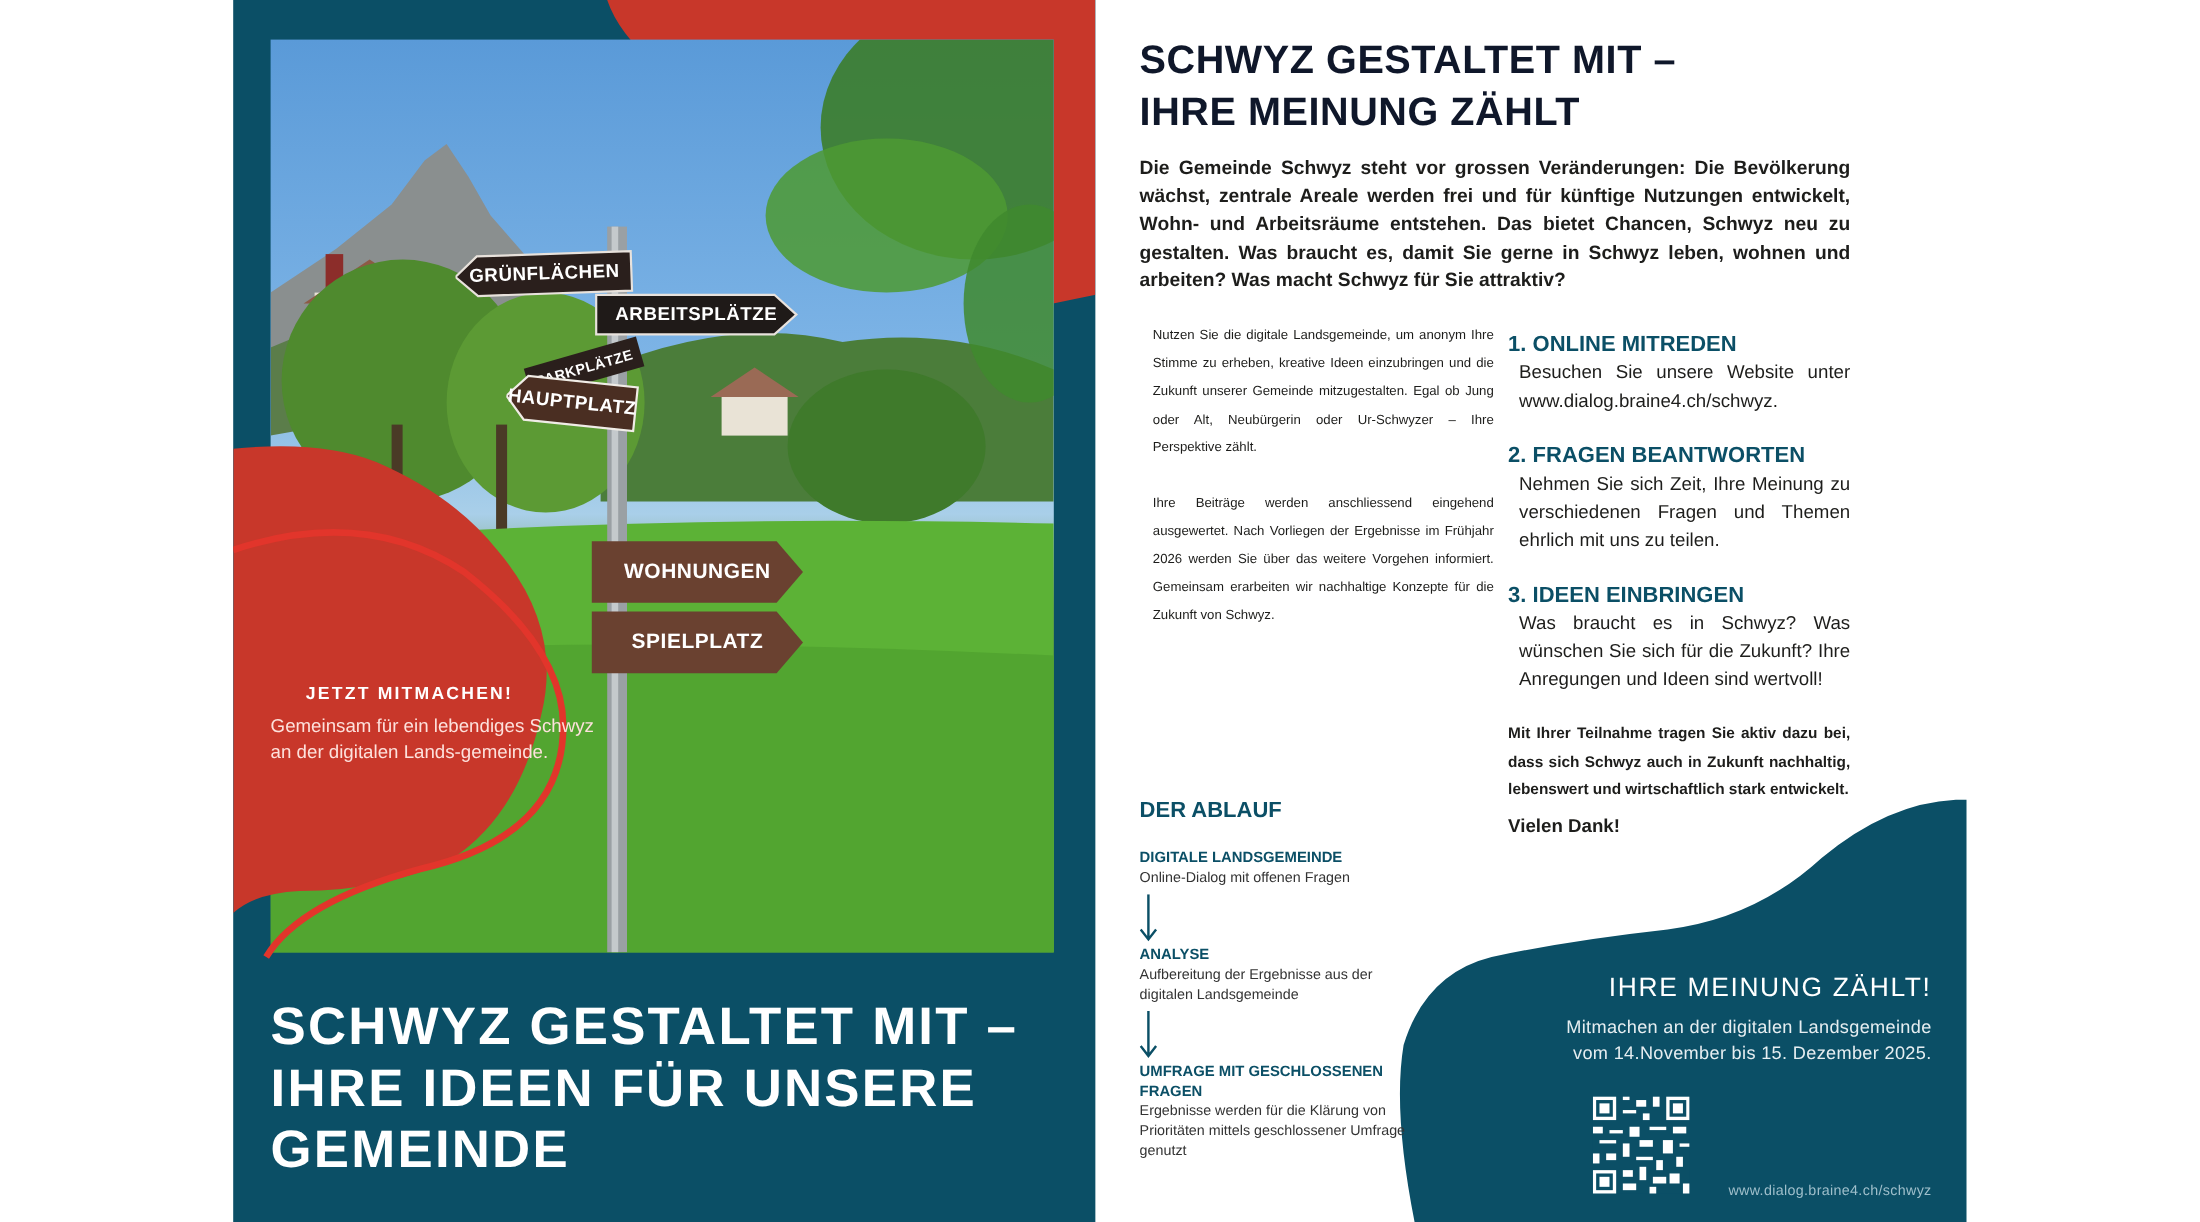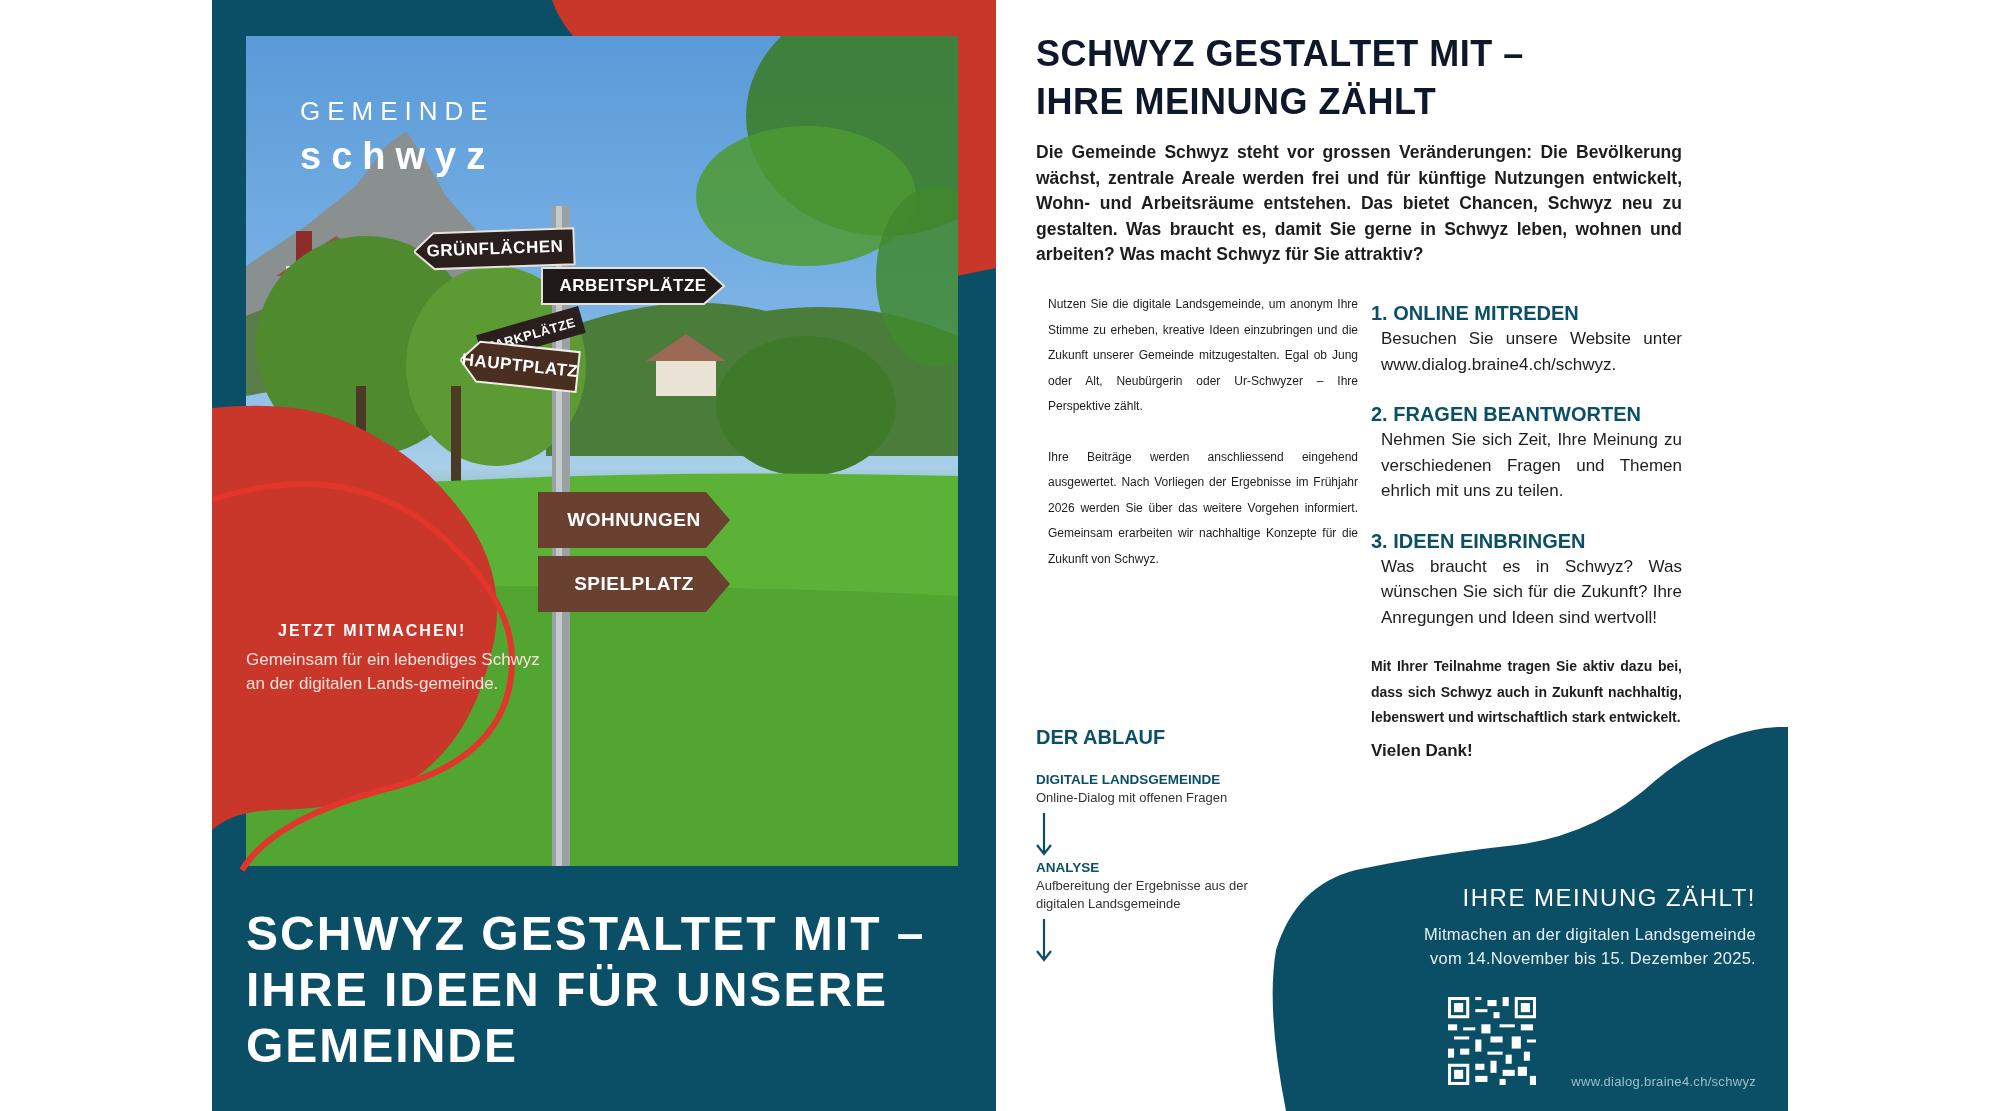--- a/index.html
+++ b/index.html
@@ -93,24 +93,20 @@
       <path d="M0 560 Q300 540 712 560 L712 830 L0 830 Z" fill="#52a530"></path>
 
       <ellipse cx="640" cy="80" rx="140" ry="120" fill="#3c7d2a" opacity="0.9"></ellipse>
       <ellipse cx="560" cy="160" rx="110" ry="70" fill="#4d9a33" opacity="0.85"></ellipse>
       <ellipse cx="690" cy="240" rx="60" ry="90" fill="#3f8a2e" opacity="0.85"></ellipse>
 
       <rect x="306" y="170" width="18" height="660" fill="#9aa0a4"></rect>
       <rect x="310" y="170" width="6" height="660" fill="#c4c9cc"></rect>
     </svg>
 
-    <div class="brand">
-      <div class="gemeinde">GEMEINDE</div>
-      <div class="schwyz">schwyz</div>
-    </div>
 
     <div class="sign" style="left:168px;top:193px;width:162px;height:40px;transform:rotate(-2deg);">
       <svg width="162" height="40" viewBox="0 0 162 40">
           <path d="M0 20 L20 2 L160 2 L160 38 L20 38 Z" fill="#2a1f1c" stroke="#e8e2dc" stroke-width="2"></path>
         </svg>
       <span>GRÜNFLÄCHEN</span>
     </div>
     <div class="sign" style="left:294px;top:230px;width:186px;height:40px;">
       <svg width="186" height="40" viewBox="0 0 186 40">
           <path d="M2 2 L164 2 L184 20 L164 38 L2 38 Z" fill="#1f1a18" stroke="#e8e2dc" stroke-width="2"></path>
@@ -202,20 +198,24 @@
         </svg>
     </div>
     <div>
       <div class="ab-step-title">ANALYSE</div>
       <div class="ab-step-text">Aufbereitung der Ergebnisse aus der digitalen Landsgemeinde</div>
     </div>
     <div class="ab-arrow">
       <svg width="20" height="44" viewBox="0 0 20 44">
           <path d="M8 0 L8 40 M1 32 L8 41 L15 32" fill="none" stroke="#0b4f66" stroke-width="2.2"></path>
         </svg>
+    </div>
+    <div>
+      <div class="ab-step-title">UMFRAGE MIT GESCHLOSSENEN FRAGEN</div>
+      <div class="ab-step-text">Ergebnisse werden für die Klärung von Prioritäten mittels geschlossener Umfrage genutzt</div>
     </div>
   </div>
 
   <div class="cta-box">
     <div class="cb-title">IHRE MEINUNG ZÄHLT!</div>
     <div class="cb-text">Mitmachen an der digitalen Landsgemeinde</div>
     <div class="cb-text" style="margin-top:0">vom 14.November bis 15. Dezember 2025.</div>
   </div>
 
   <svg class="qr" viewBox="0 0 29 29">

